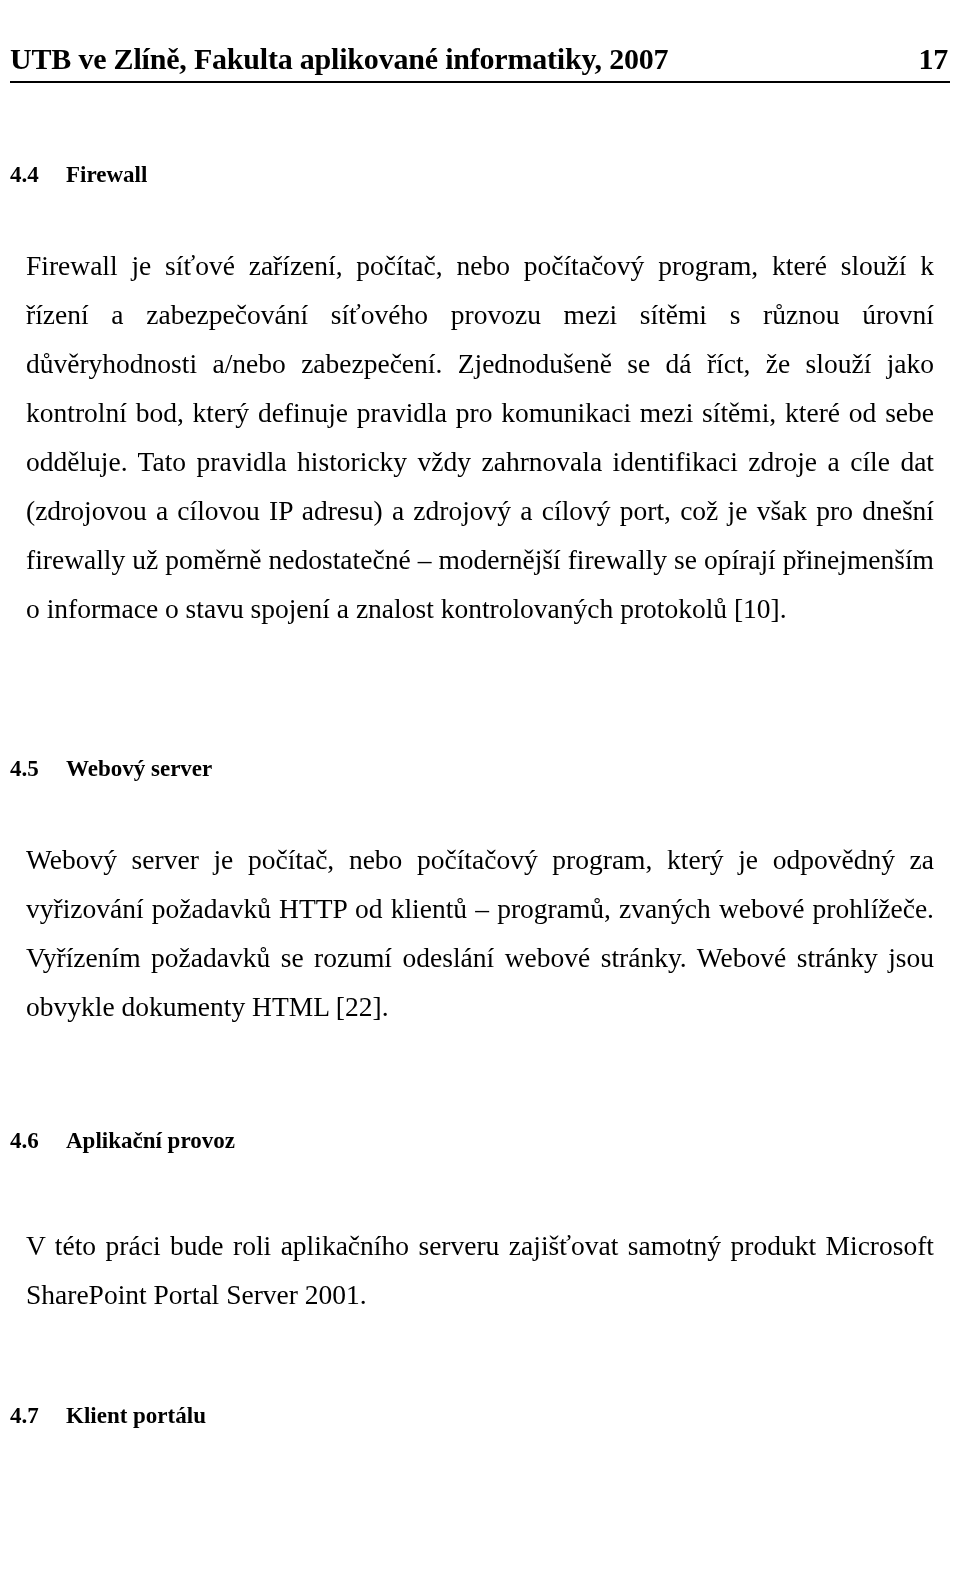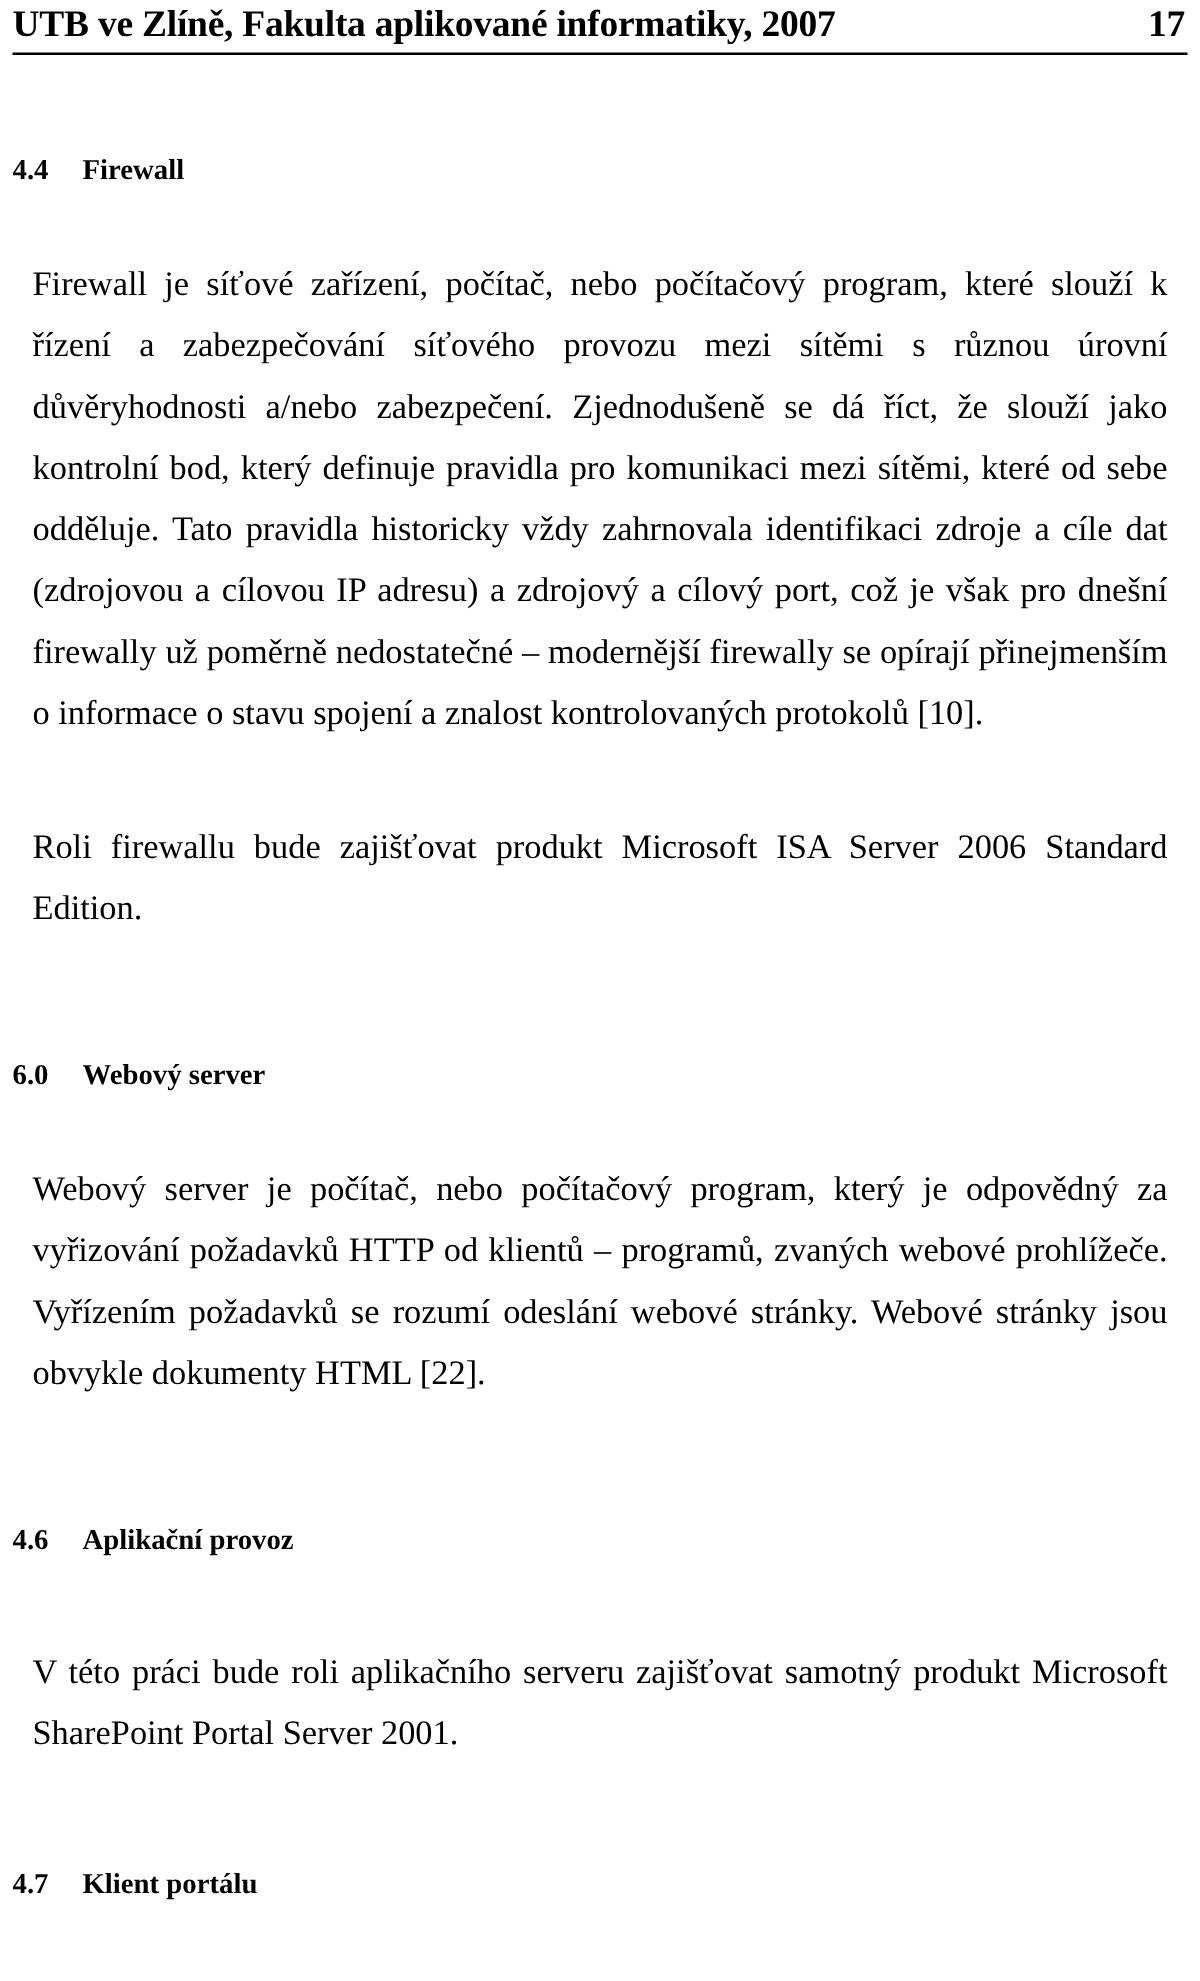--- a/index.html
+++ b/index.html
@@ -29,20 +29,21 @@
     align-items: baseline;
     justify-content: space-between;
     font-weight: bold;
     font-size: 30px;
     line-height: 36px;
     letter-spacing: -0.2px;
     padding-top: 2px;
   }
   .page-header .header-title {
     white-space: nowrap;
+    margin-top: 39px;
   }
   .page-header .header-page-number {
     padding-right: 2px;
   }
   .header-rule {
     border: 0;
     border-top: 2.5px solid #000;
     margin: 4px 0 0 0;
     width: 100%;
   }
@@ -94,26 +95,25 @@
 
   <div class="spacer-top"></div>
 
   <h2 class="section-heading">
     <span class="sec-num">4.4</span>
     <span class="sec-title">Firewall</span>
   </h2>
   <div class="gap-s"></div>
   <p class="body-par">Firewall je síťové zařízení, počítač, nebo počítačový program, které slouží k řízení a zabezpečování síťového provozu mezi sítěmi s různou úrovní důvěryhodnosti a/nebo zabezpečení. Zjednodušeně se dá říct, že slouží jako kontrolní bod, který definuje pravidla pro komunikaci mezi sítěmi, které od sebe odděluje. Tato pravidla historicky vždy zahrnovala identifikaci zdroje a cíle dat (zdrojovou a cílovou IP adresu) a zdrojový a cílový port, což je však pro dnešní firewally už poměrně nedostatečné – modernější firewally se opírají přinejmenším o informace o stavu spojení a znalost kontrolovaných protokolů [10].</p>
   <div class="gap-m"></div>
-  <p class="body-par">Roli firewallu bude zajišťovat produkt Microsoft ISA Server 2006 Standard Edition.</p>
 
   <div class="gap-xl"></div>
 
   <h2 class="section-heading">
-    <span class="sec-num">6.0</span>
+    <span class="sec-num">4.5</span>
     <span class="sec-title">Webový server</span>
   </h2>
   <div class="gap-s"></div>
   <p class="body-par">Webový server je počítač, nebo počítačový program, který je odpovědný za vyřizování požadavků HTTP od klientů – programů, zvaných webové prohlížeče. Vyřízením požadavků se rozumí odeslání webové stránky. Webové stránky jsou obvykle dokumenty HTML [22].</p>
   <div class="gap-s"></div>
 
   <div class="gap-l"></div>
 
   <h2 class="section-heading">
     <span class="sec-num">4.6</span>

